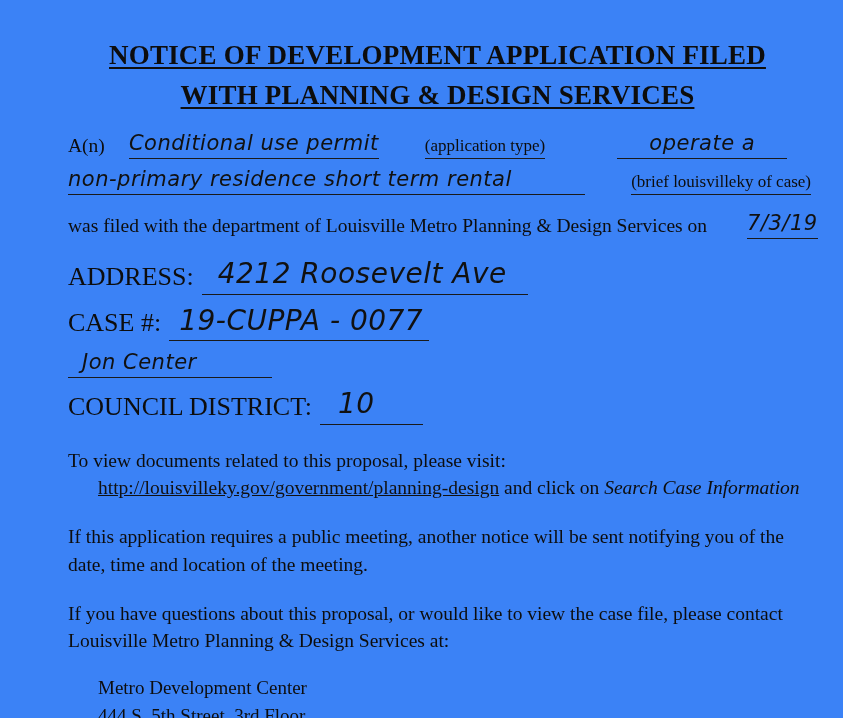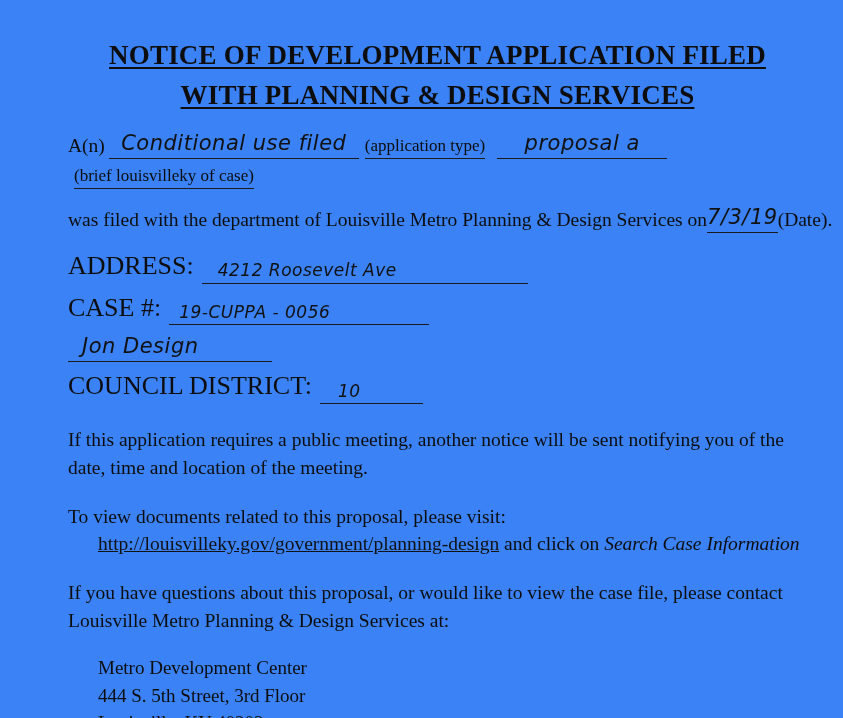--- a/index.html
+++ b/index.html
@@ -45,30 +45,31 @@
   .body-wrap {
     padding: 0 48px 0 52px;
     font-size: 19.5px;
     line-height: 1.34;
   }
   .row {
     display: flex;
     align-items: flex-end;
     flex-wrap: nowrap;
     white-space: nowrap;
+    gap: 20px;
   }
   .hand {
     font-family: "DejaVu Sans", sans-serif;
     font-style: italic;
     font-size: 21px;
     color: #111;
     letter-spacing: 0.5px;
   }
   .hand.big {
-    font-size: 17px;
+    font-size: 28px;
   }
   .tiny {
     font-size: 17px;
     font-family: "Liberation Serif", serif;
   }
   .u-line {
     border-bottom: 1.6px solid #1a1a1a;
     display: inline-block;
   }
   
@@ -151,68 +152,69 @@
 
   <div class="title-block">
     <div class="title-line">NOTICE OF DEVELOPMENT APPLICATION FILED</div>
     <div class="title-line second">WITH PLANNING &amp; DESIGN SERVICES</div>
   </div>
 
   <div class="body-wrap">
 
     <div class="row l1">
       <span class="label">A(n)</span>
-      <span class="u-line fill-apptype hand">Conditional use filed</span>
+      <span class="u-line fill-apptype hand">Conditional use permit</span>
       <span class="gap-sm"></span>
       <span class="tiny u-line">(application type)</span>
       <span class="gap-sm"></span>
       <span class="gap-sm"></span>
-      <span class="u-line fill-operate hand">proposal a</span>
+      <span class="u-line fill-operate hand">operate a</span>
     </div>
 
     <div class="row l2">
+      <span class="u-line fill-desc hand">non-primary residence short term rental</span>
       <span class="gap-sm"></span>
       <span class="tiny u-line">(brief louisvilleky of case)</span>
     </div>
 
     <div class="row l3">
       <span>was filed with the department of Louisville Metro Planning &amp; Design Services on</span>
       <span class="gap-sm"></span>
       <span class="u-line fill-date hand">7/3/19</span>
       <span class="gap-sm"></span>
       <span>(Date).</span>
     </div>
 
     <div class="fields">
       <div class="field-row">
         <span class="field-label">ADDRESS:</span>
         <span class="u-line fill-address hand big">4212 Roosevelt Ave</span>
       </div>
       <div class="field-row">
         <span class="field-label">CASE #:</span>
-        <span class="u-line fill-case hand big">19-CUPPA - 0056</span>
-      </div>
-      <div class="field-row">
-        <span class="u-line fill-manager hand">Jon Design</span>
+        <span class="u-line fill-case hand big">19-CUPPA - 0077</span>
+      </div>
+      <div class="field-row">
+        <span class="u-line fill-manager hand">Jon Center</span>
       </div>
       <div class="field-row">
         <span class="field-label">COUNCIL DISTRICT:</span>
         <span class="u-line fill-district hand big">10</span>
       </div>
     </div>
-
-    <div class="para">If this application requires a public meeting, another notice will be sent notifying you of the date, time and location of the meeting.</div>
 
     <div class="para">
       <div>To view documents related to this proposal, please visit:</div>
       <div class="indent">
         <a class="link" href="#">http://louisvilleky.gov/government/planning-design</a><span> and click on </span><span class="ital">Search Case Information</span>
       </div>
     </div>
 
+    <div class="para">If this application requires a public meeting, another notice will be sent notifying you of the date, time and location of the meeting.</div>
+
     <div class="para">If you have questions about this proposal, or would like to view the case file, please contact Louisville Metro Planning &amp; Design Services at:</div>
 
     <div class="address-block">
       <div>Metro Development Center</div>
       <div>444 S. 5th Street, 3rd Floor</div>
       <div>Louisville, KY 40202</div>
 
     </div>
 
   </div>

